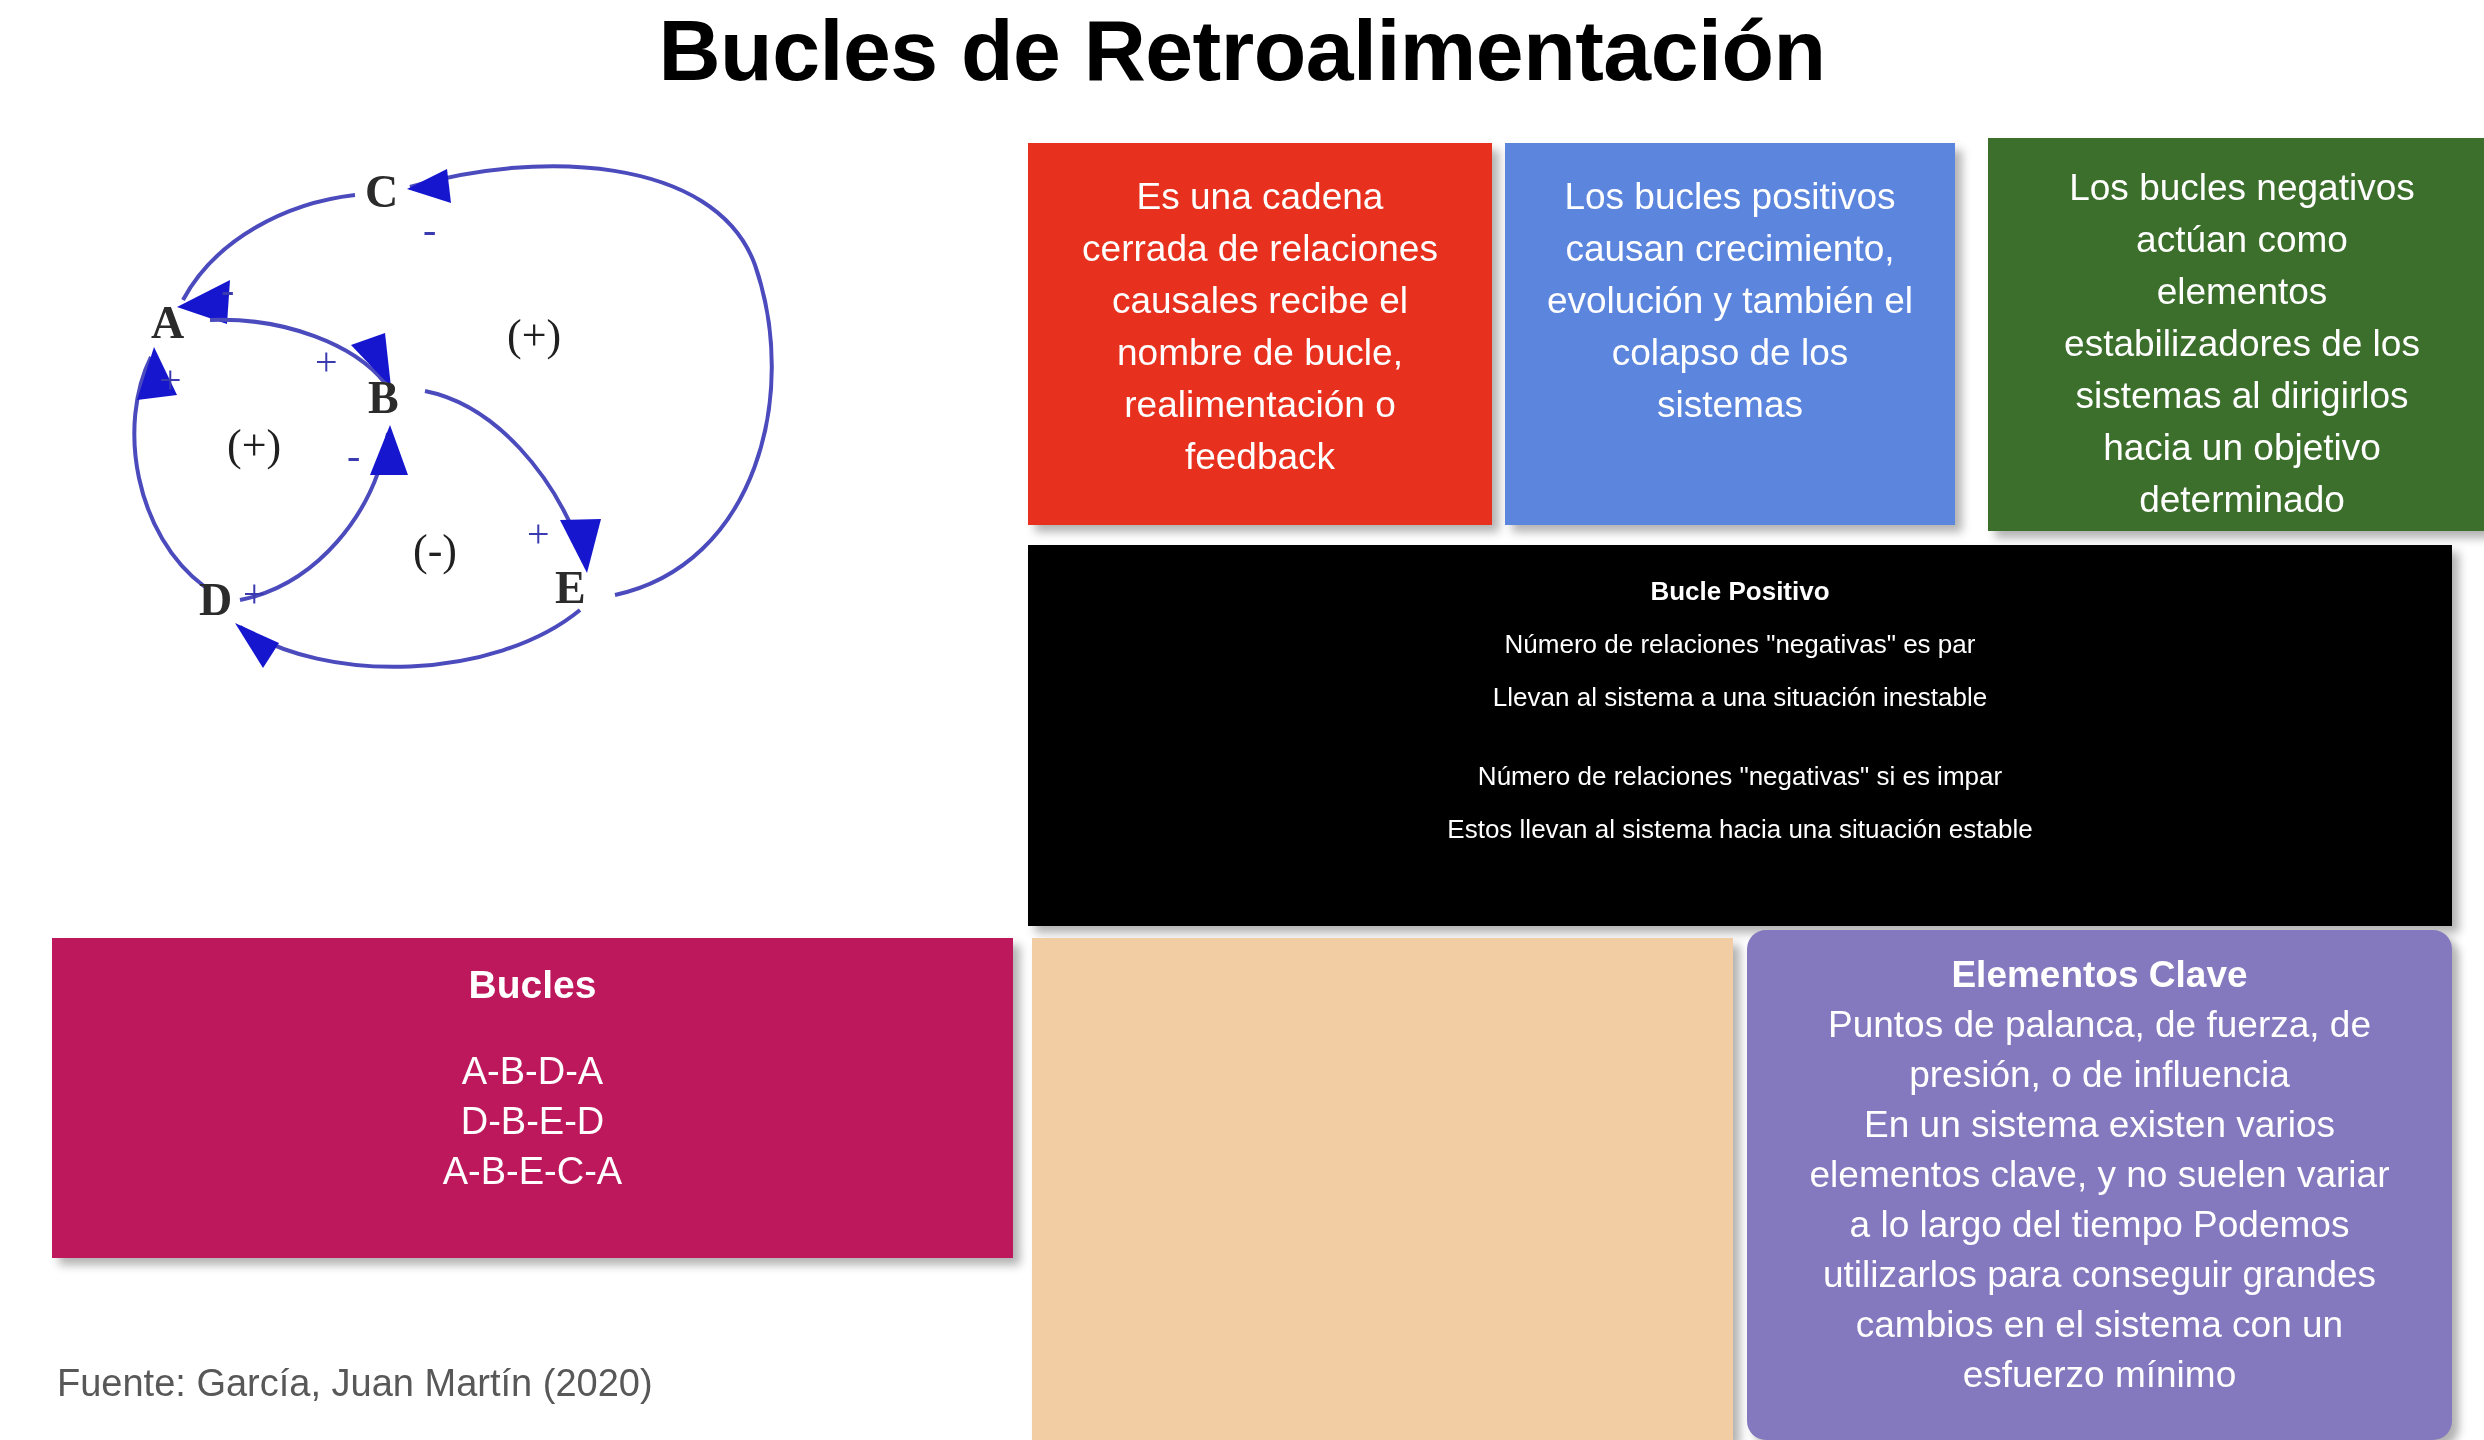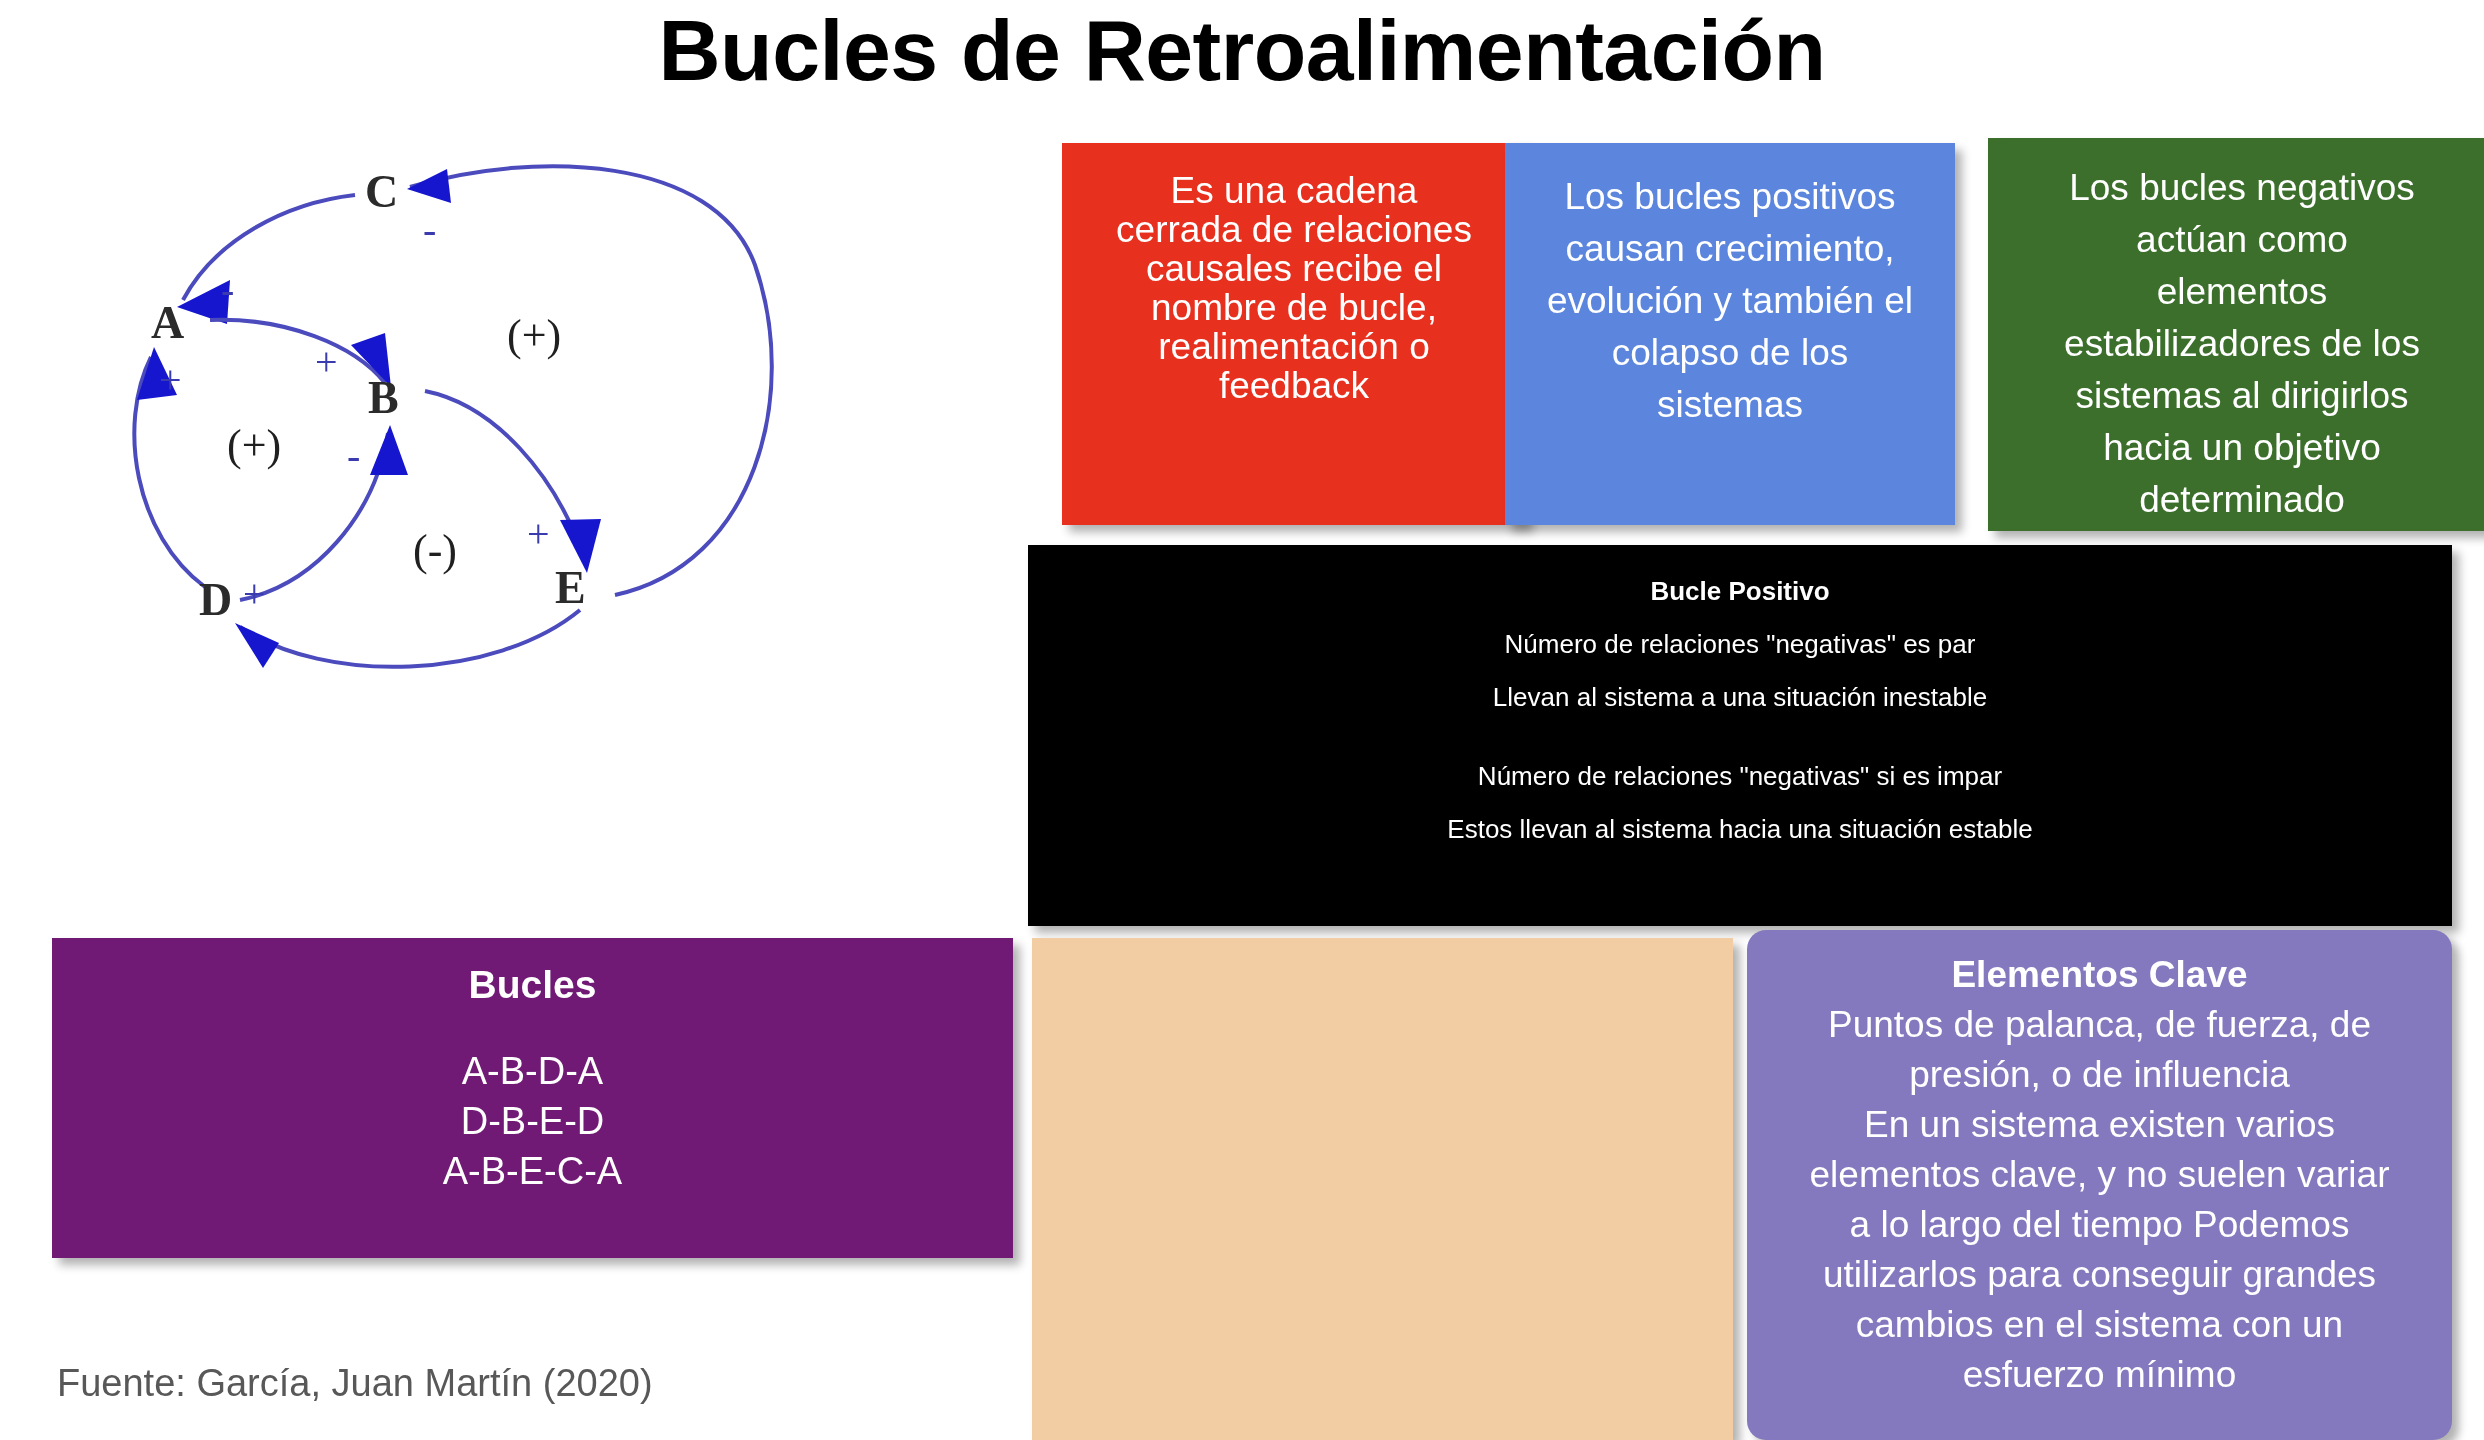--- a/index.html
+++ b/index.html
@@ -75,22 +75,21 @@
     align-items: center;
   }
   .card .body { white-space: pre-line; }
 
   
   #card-red {
     left: 1028px; top: 143px; width: 464px; height: 382px;
     background: #e8301f;
     padding-top: 28px;
     font-size: 37px;
-    line-height: 39px;
-    margin-left: 34px;
+    line-height: 52px;
   }
   #card-blue {
     left: 1505px; top: 143px; width: 450px; height: 382px;
     background: #5c85dd;
     padding-top: 28px;
     font-size: 37px;
     line-height: 52px;
   }
   #card-green {
     left: 1988px; top: 138px; width: 508px; height: 393px;
@@ -107,21 +106,21 @@
     padding-top: 20px;
     font-size: 26px;
     line-height: 53px;
   }
   #card-black .heading { font-weight: 700; }
   #card-black .spacer { height: 26px; }
 
   
   #card-gray {
     left: 52px; top: 938px; width: 961px; height: 320px;
-    background: #701a75;
+    background: #be185d;
     padding-top: 22px;
     font-size: 38px;
     line-height: 50px;
   }
   #card-gray .heading { font-weight: 700; font-size: 39px; }
   #card-gray .spacer { height: 36px; }
 
   #card-tan {
     left: 1032px; top: 938px; width: 701px; height: 502px;
     background: #f2cda3;

